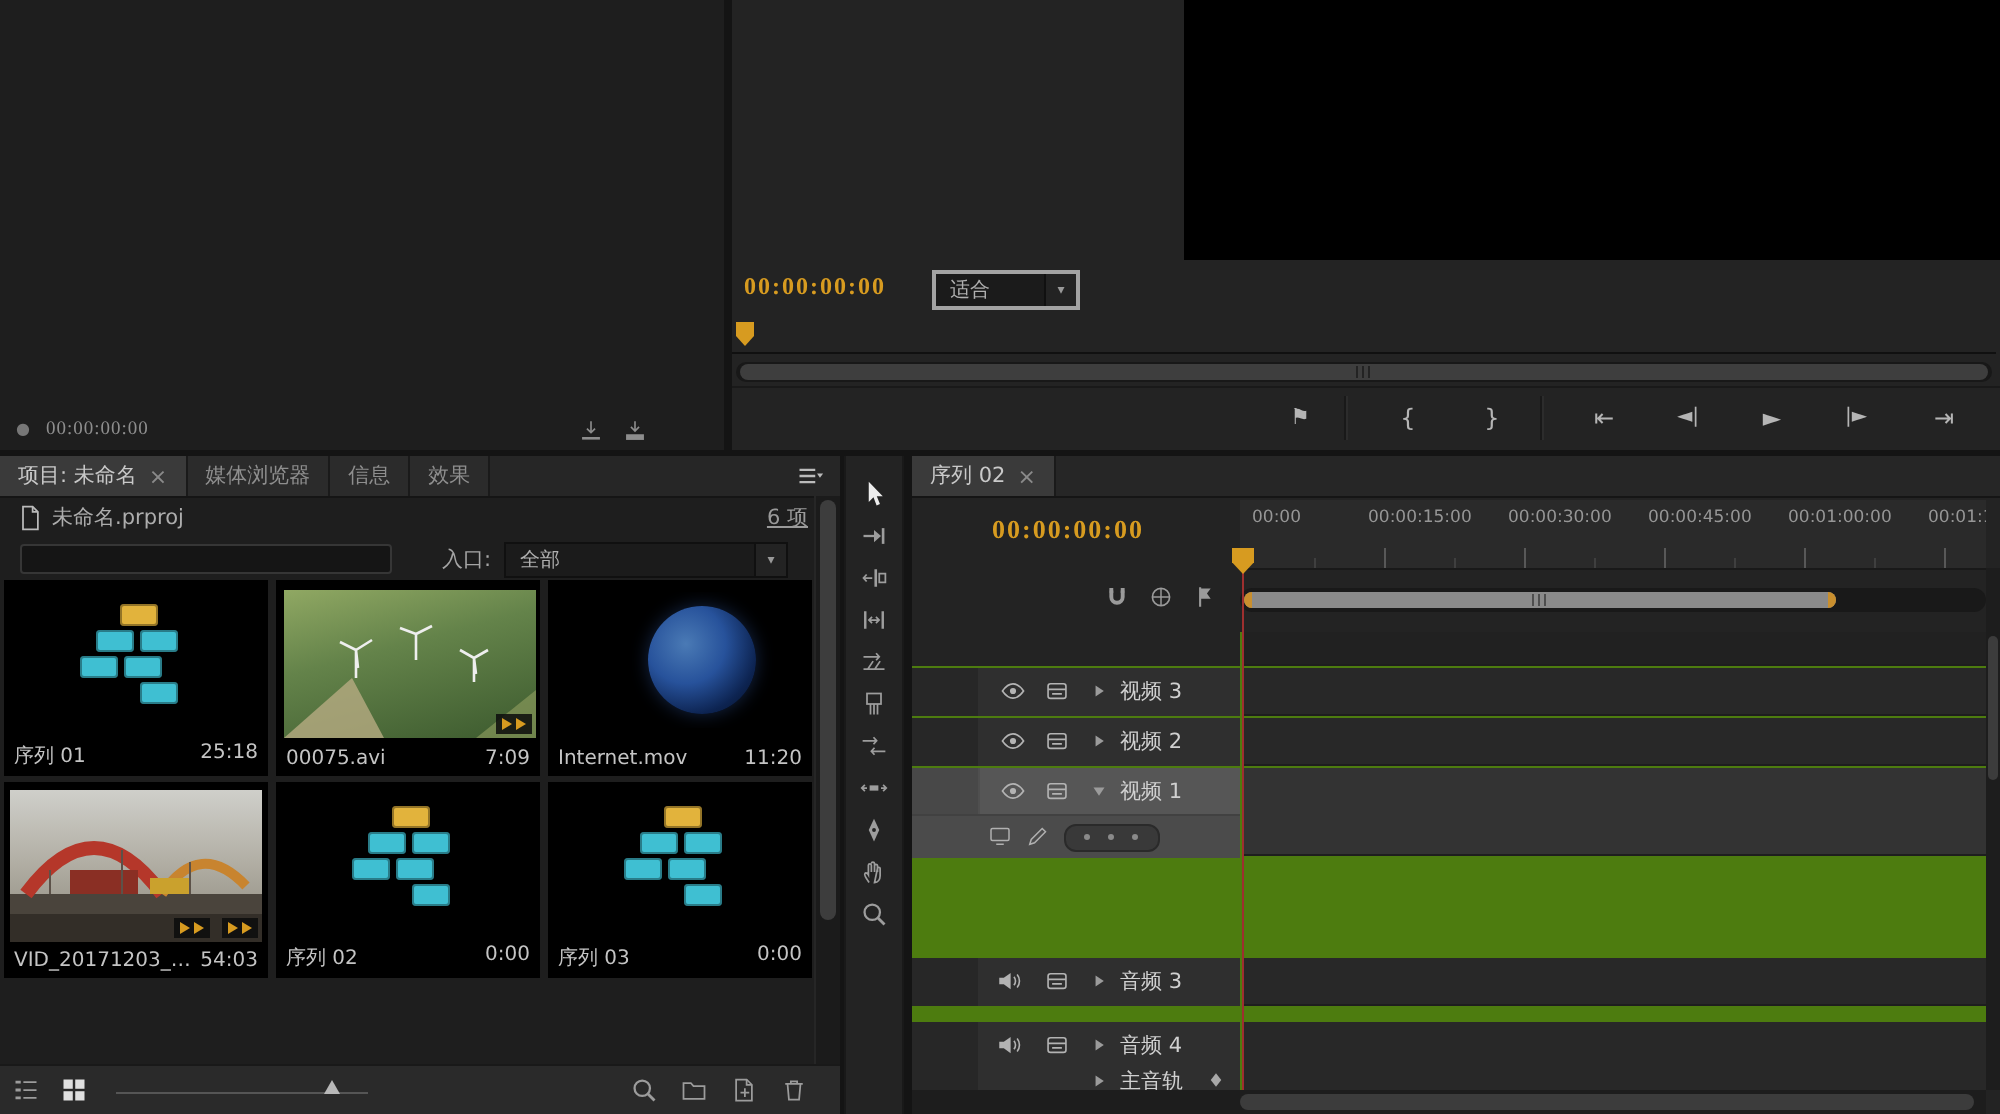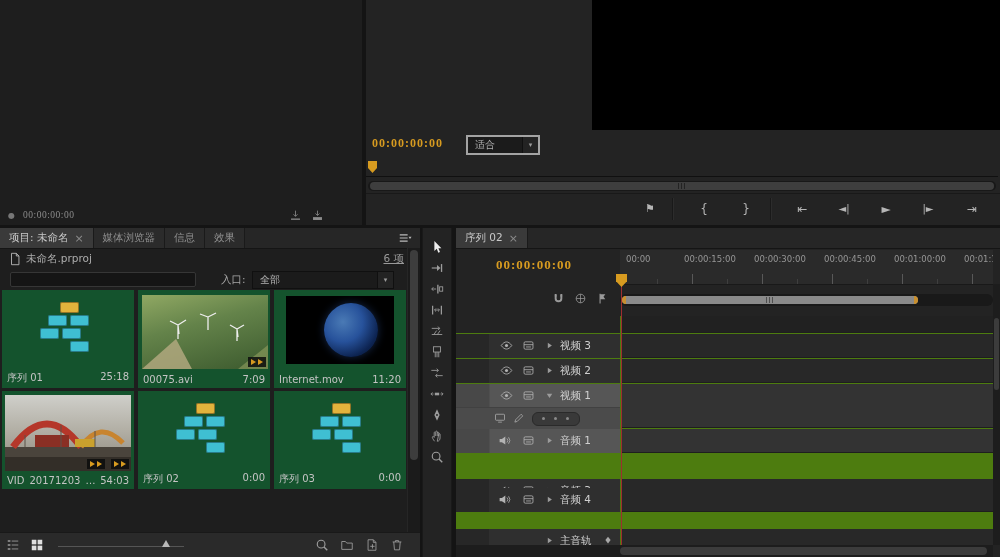--- a/index.html
+++ b/index.html
@@ -52,21 +52,21 @@
   .proj-row1{position:absolute;left:0;top:22px;height:18px;right:12px;}
   .fico{position:absolute;left:8px;top:2px;width:12px;height:12px;color:#9a9a9a;}
   .fname{position:absolute;left:26px;top:2px;font-size:10.5px;color:#adadad;}
   .fcount{position:absolute;right:4px;top:2px;font-size:10.5px;color:#9a9a9a;text-decoration:underline;}
   .proj-row2{position:absolute;left:0;top:42px;height:20px;right:12px;}
   .psearch{position:absolute;left:10px;top:2px;width:176px;height:13px;background:#151515;border:1px solid #363636;border-radius:2px;color:#ccc;font-size:10px;padding:0 4px;outline:none;}
   .plabel{position:absolute;left:221px;top:3px;font-size:10.5px;color:#a5a5a5;}
   .pselect{position:absolute;left:252px;top:1px;width:140px;height:16px;background:#1b1b1b;border:1px solid #101010;display:flex;align-items:center;}
   .sel-label{flex:1;font-size:10px;color:#b0b0b0;padding-left:7px;}
   .proj-grid{position:absolute;left:2px;top:62px;width:404px;height:200px;}
-  .cell{position:absolute;width:132px;height:98px;background:#14532d;}
+  .cell{position:absolute;width:132px;height:98px;background:#000000;}
   .clabel{position:absolute;left:5px;right:5px;bottom:3px;display:flex;justify-content:space-between;gap:4px;font-size:10px;color:#c4c4c4;}
   .cname{overflow:hidden;text-overflow:ellipsis;white-space:nowrap;}
   .cdur{flex:none;}
   .seq-icon{position:absolute;left:50%;top:12px;width:56px;height:52px;transform:translateX(-50%);}
   .seq-icon i{position:absolute;width:19px;height:11px;border-radius:2px;background:#3fbfd2;box-shadow:inset 0 0 0 1px rgba(0,0,0,.35);}
   .seq-icon i.y{background:#e2b33c;}
   .sb1{left:20px;top:0;} .sb2{left:8px;top:13px;} .sb3{left:30px;top:13px;}
   .sb4{left:0;top:26px;} .sb5{left:22px;top:26px;} .sb6{left:30px;top:39px;}
   .thumb{position:absolute;overflow:hidden;}
   .thumb svg{position:absolute;left:0;top:0;width:100%;height:100%;}
@@ -638,56 +638,40 @@
           <span class="pill">
               <i></i>
               <i></i>
               <i></i>
             </span>
         </div>
       </div>
       <div class="tlane"></div>
     </div>
 
-    <div class="trow sel" style="top:113px;height:24px;">
-      <div class="thead">
-        <span class="lmargin"></span>
-        <svg class="spk">
-            <use href="#i-spk"></use>
-          </svg>
-        <svg class="sync">
-            <use href="#i-sync"></use>
-          </svg>
-        <svg class="tri">
-            <use href="#i-tri"></use>
-          </svg>
-        <span class="tname">音频 1</span>
-      </div>
-      <div class="tlane"></div>
-    </div>
 
 
     <div class="trow" style="top:163px;height:24px;">
       <div class="thead">
         <span class="lmargin"></span>
         <svg class="spk">
             <use href="#i-spk"></use>
           </svg>
         <svg class="sync">
             <use href="#i-sync"></use>
           </svg>
         <svg class="tri">
             <use href="#i-tri"></use>
           </svg>
         <span class="tname">音频 3</span>
       </div>
       <div class="tlane"></div>
     </div>
 
-    <div class="trow" style="top:172px;height:24px;">
+    <div class="trow" style="top:195px;height:24px;">
       <div class="thead">
         <span class="lmargin"></span>
         <svg class="spk">
             <use href="#i-spk"></use>
           </svg>
         <svg class="sync">
             <use href="#i-sync"></use>
           </svg>
         <svg class="tri">
             <use href="#i-tri"></use>

